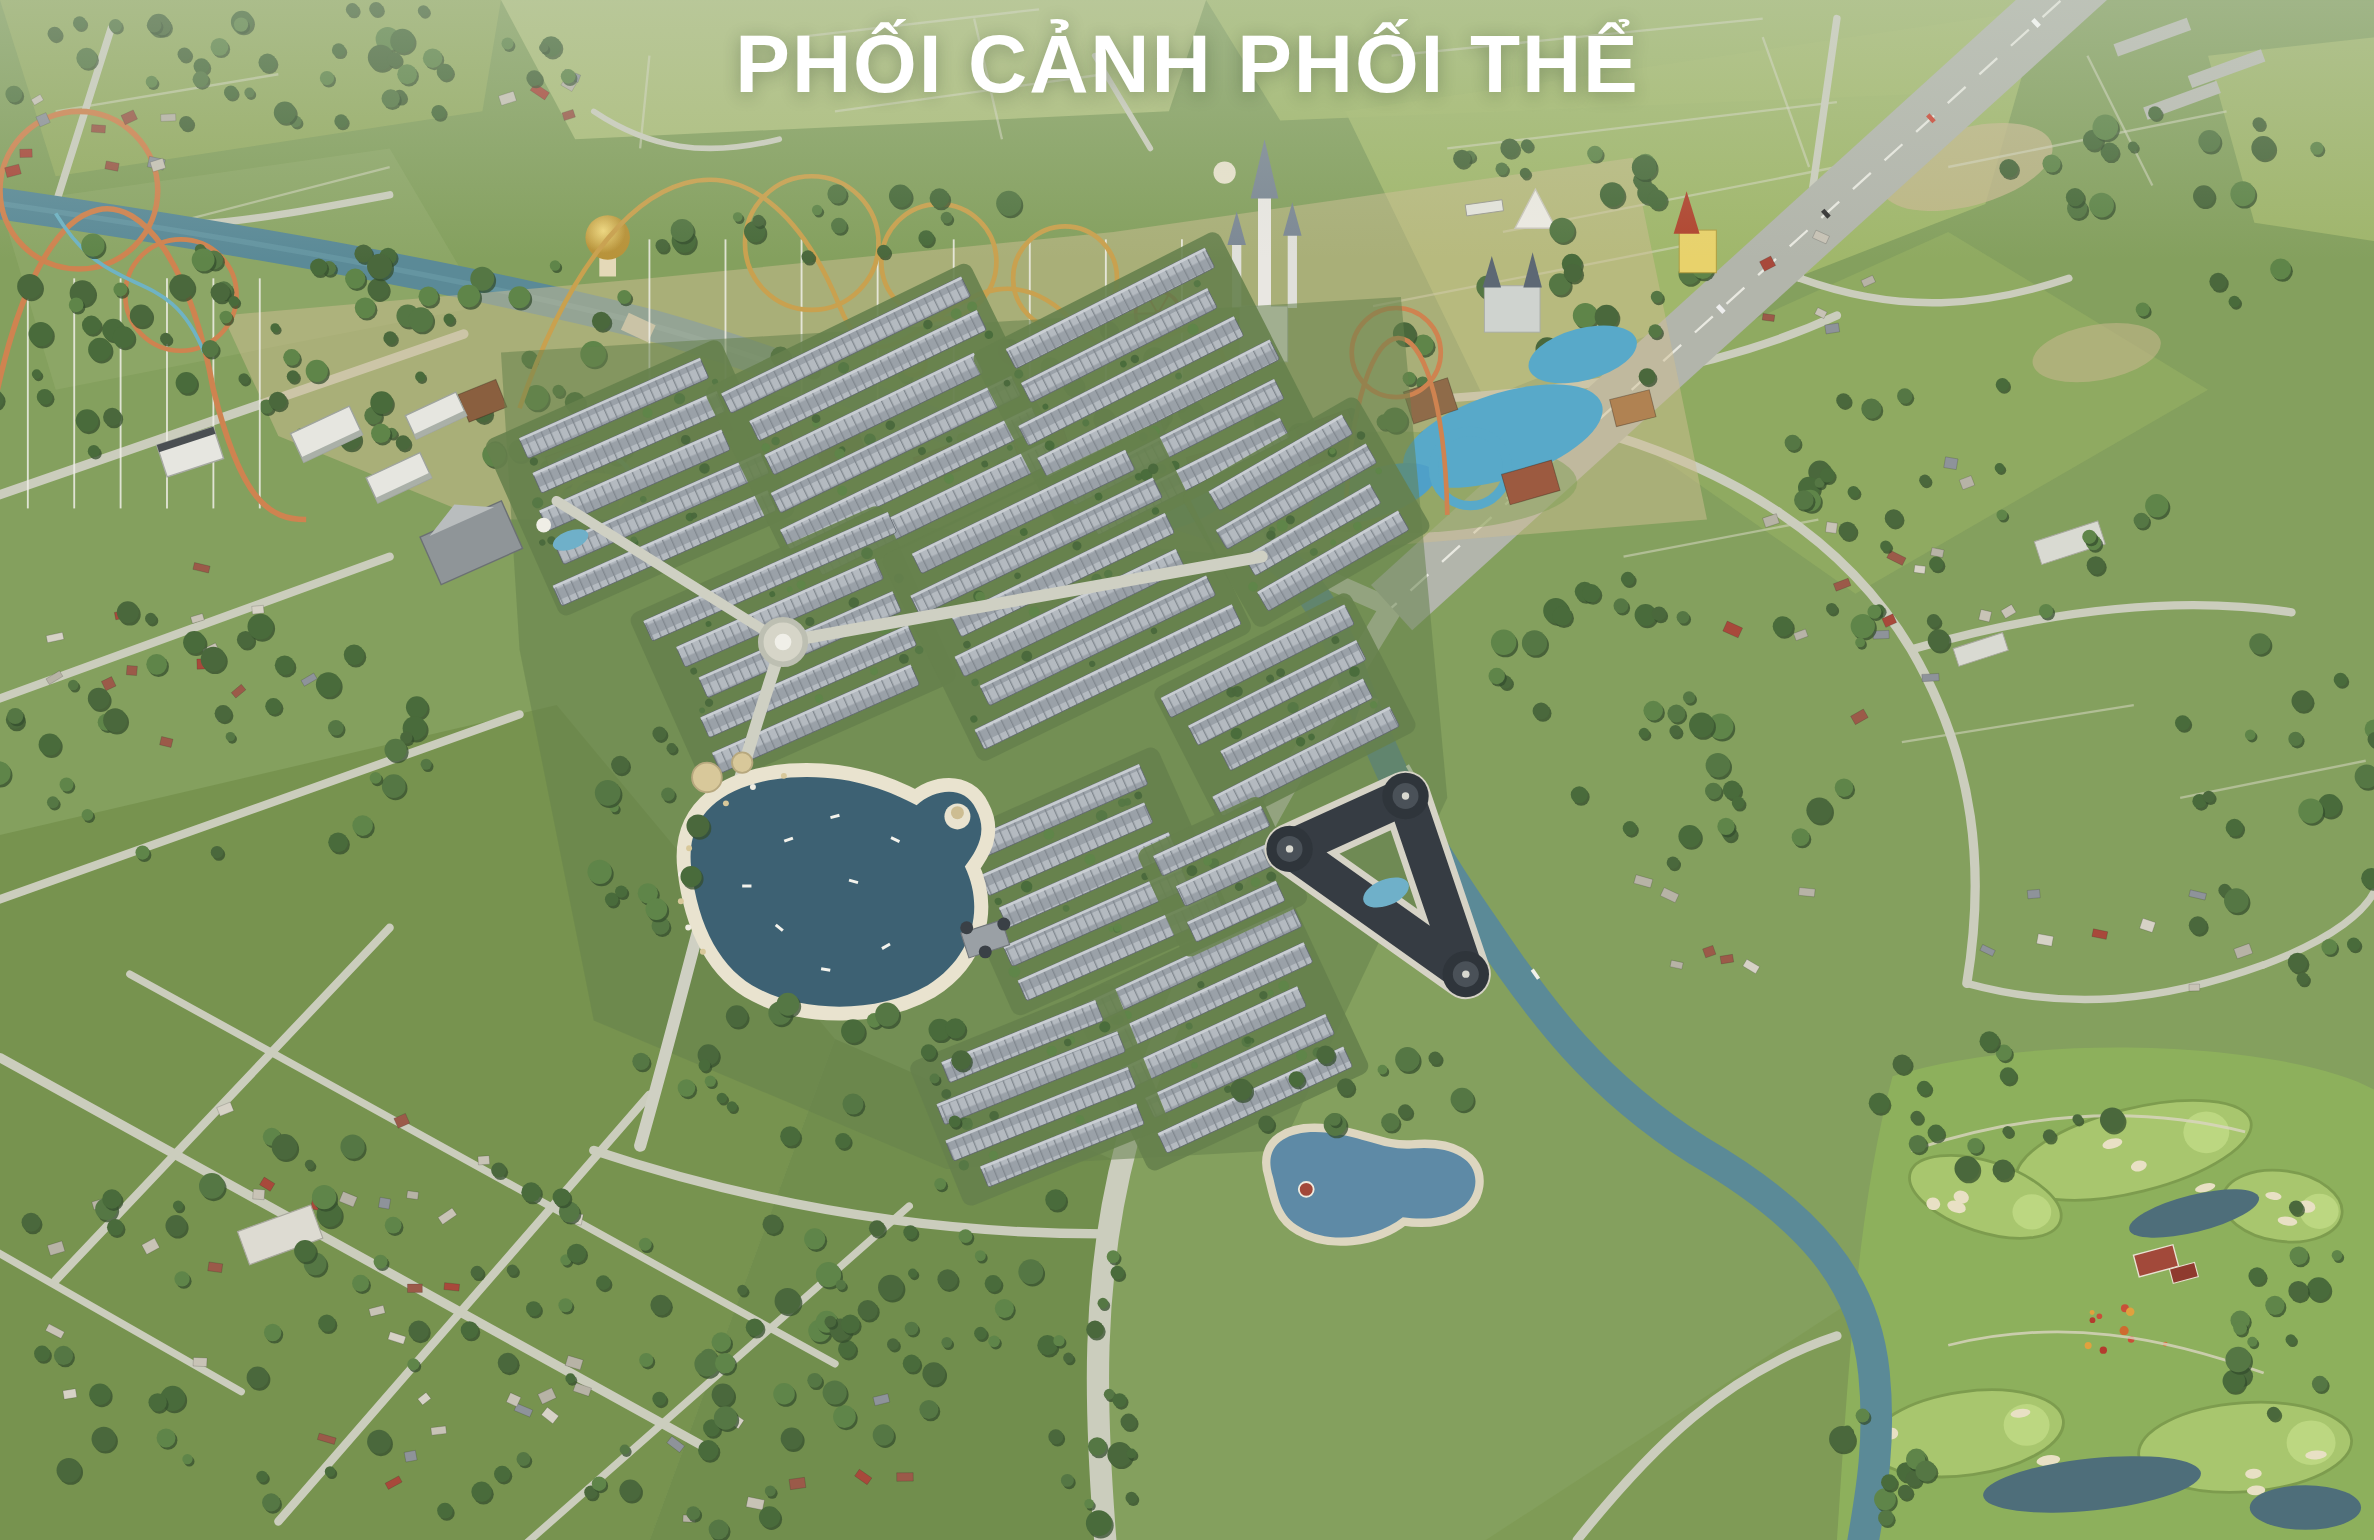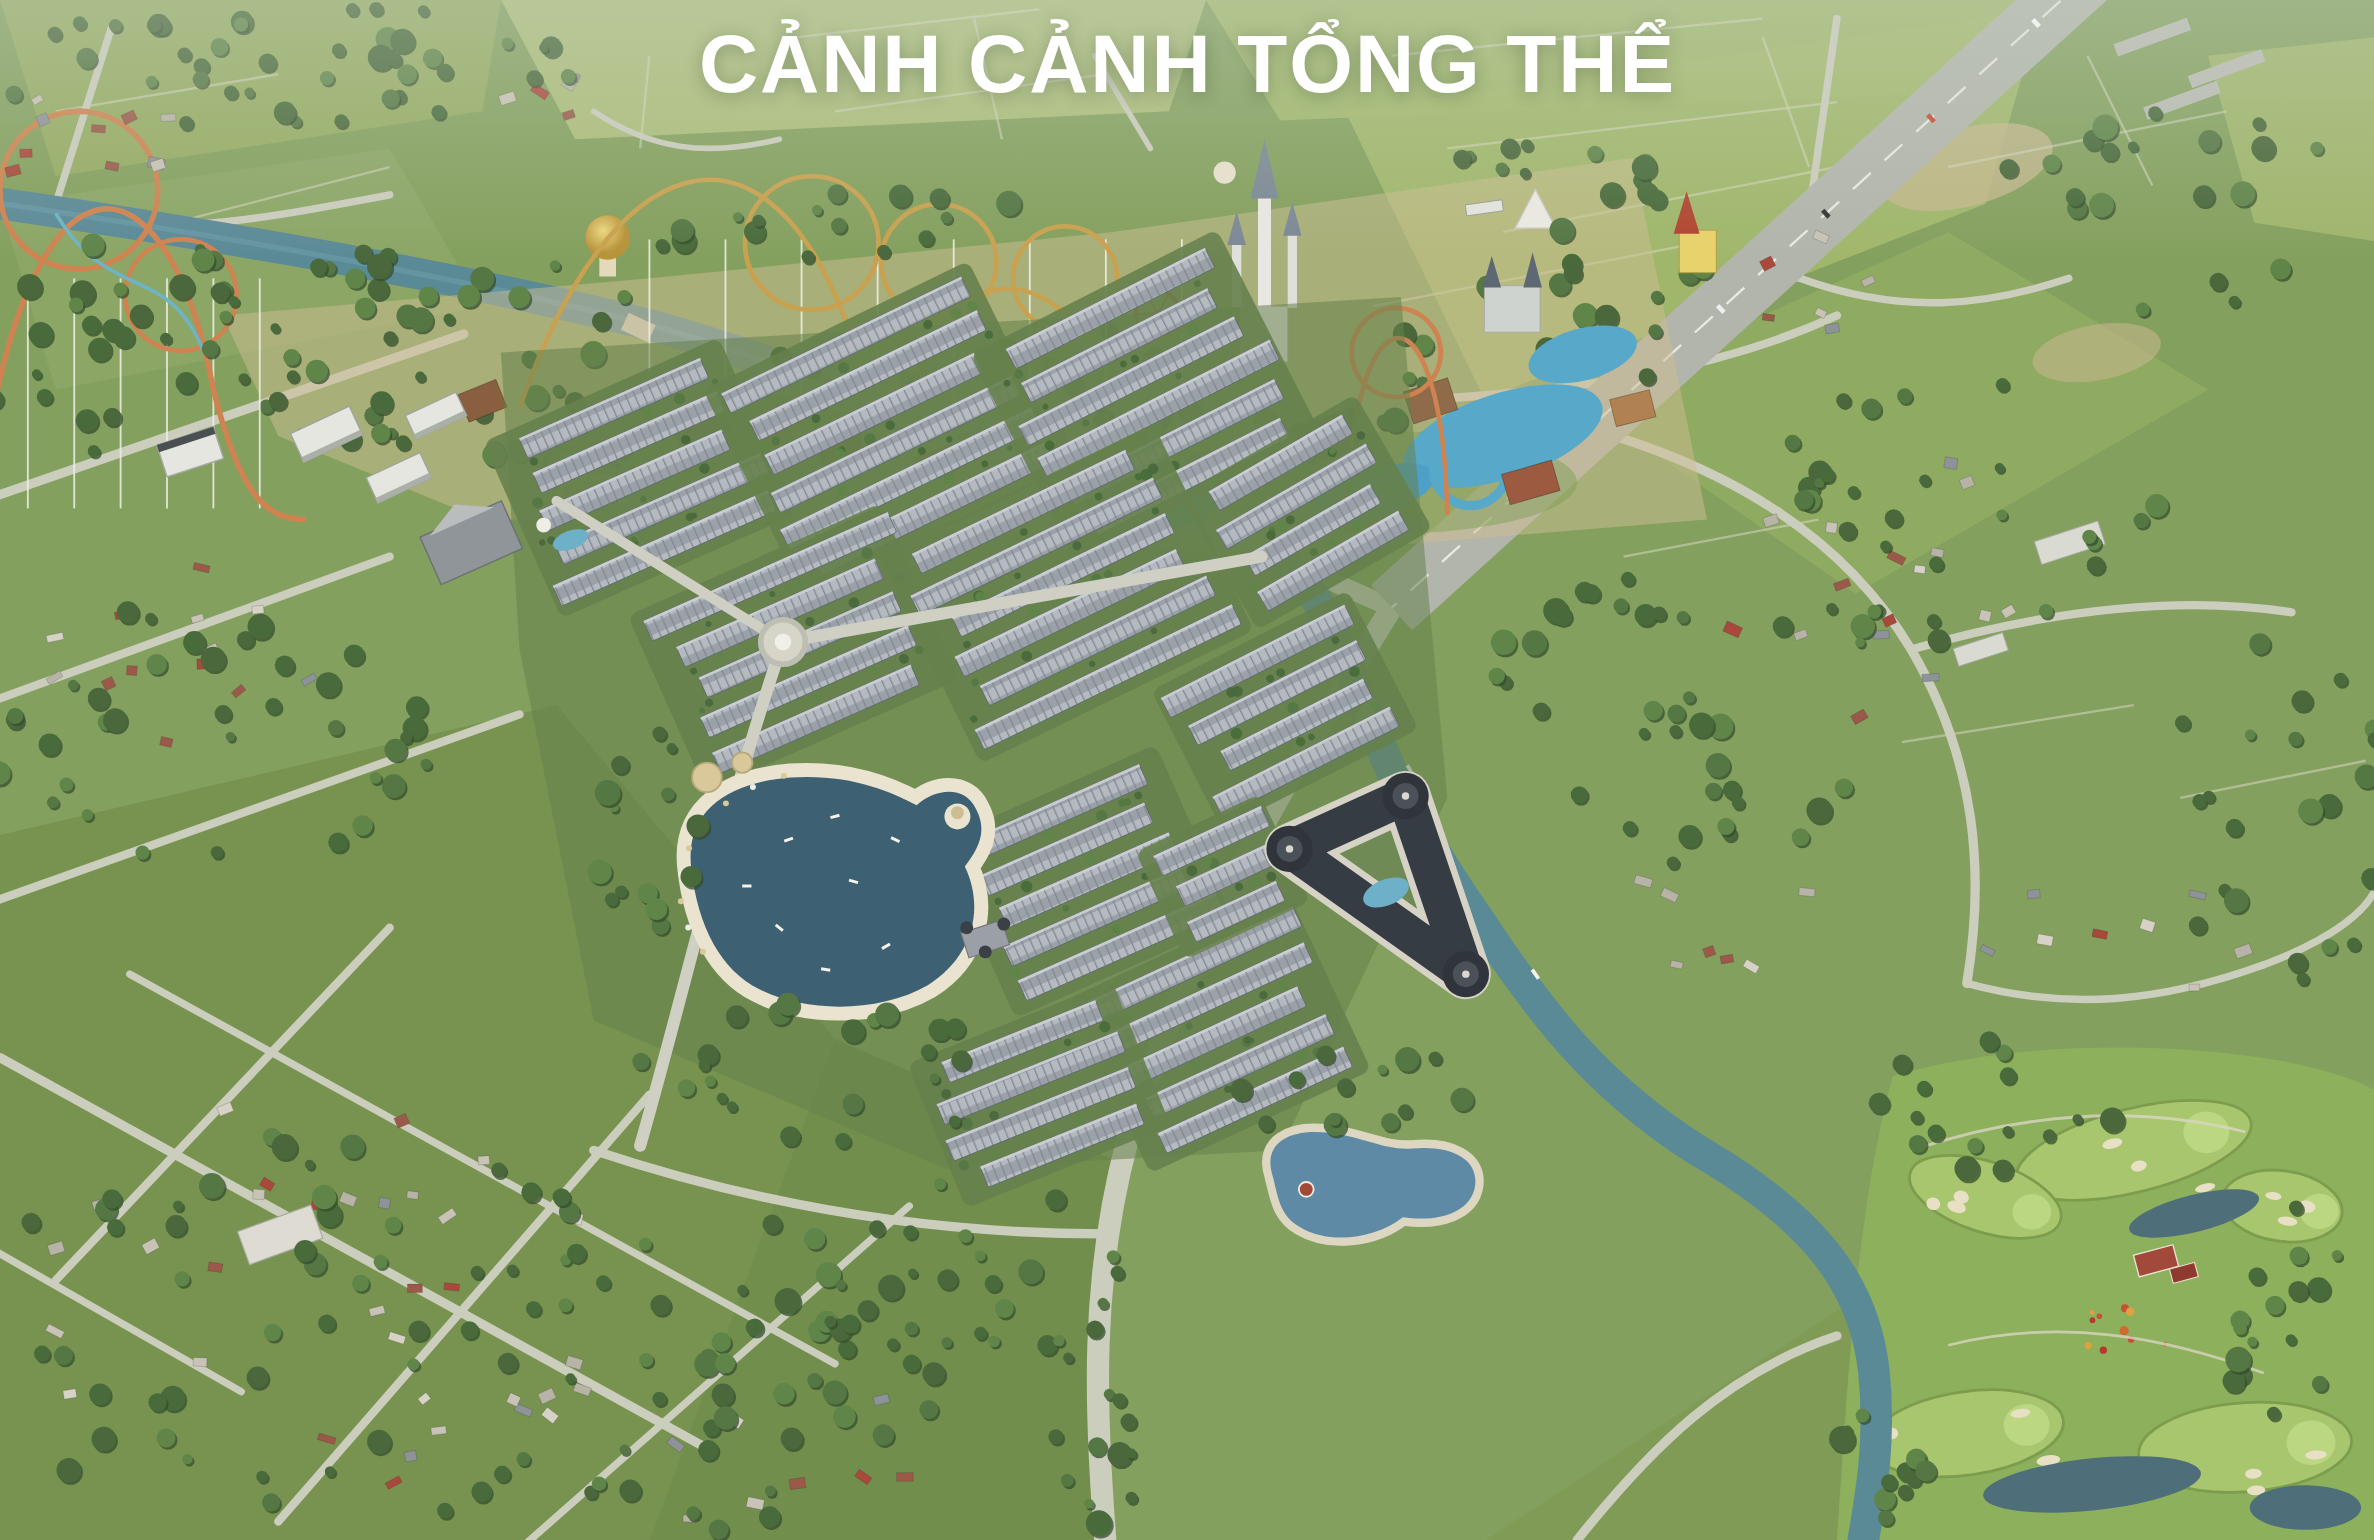--- a/index.html
+++ b/index.html
@@ -2171,15 +2171,15 @@
         <circle cx="737.020395224703" cy="259.5289458707899" r="13.082106605637819" fill="#496b3b"></circle>
         <circle cx="737.2971385919807" cy="250.87361201280532" r="12.378040705574676" fill="#344e2e" opacity="0.75"></circle>
         <circle cx="735.2971385919807" cy="248.37361201280532" r="12.378040705574676" fill="#557744"></circle>
         <circle cx="882.7394496819638" cy="228.85745454548402" r="5.575460934778675" fill="#344e2e" opacity="0.75"></circle>
         <circle cx="880.7394496819638" cy="226.35745454548402" r="5.575460934778675" fill="#5f8549"></circle>
       </g>
       <g>
         <rect x="0" y="0" width="2560" height="280" fill="url(#hazeTop)"></rect>
       </g>
     </svg>
-  <div class="title-overlay">CẢNH CẢNH TỔNG THỂ</div>
+  <div class="title-overlay">PHỐI CẢNH PHỐI THỂ</div>
 </div>
 
 
 </body></html>

